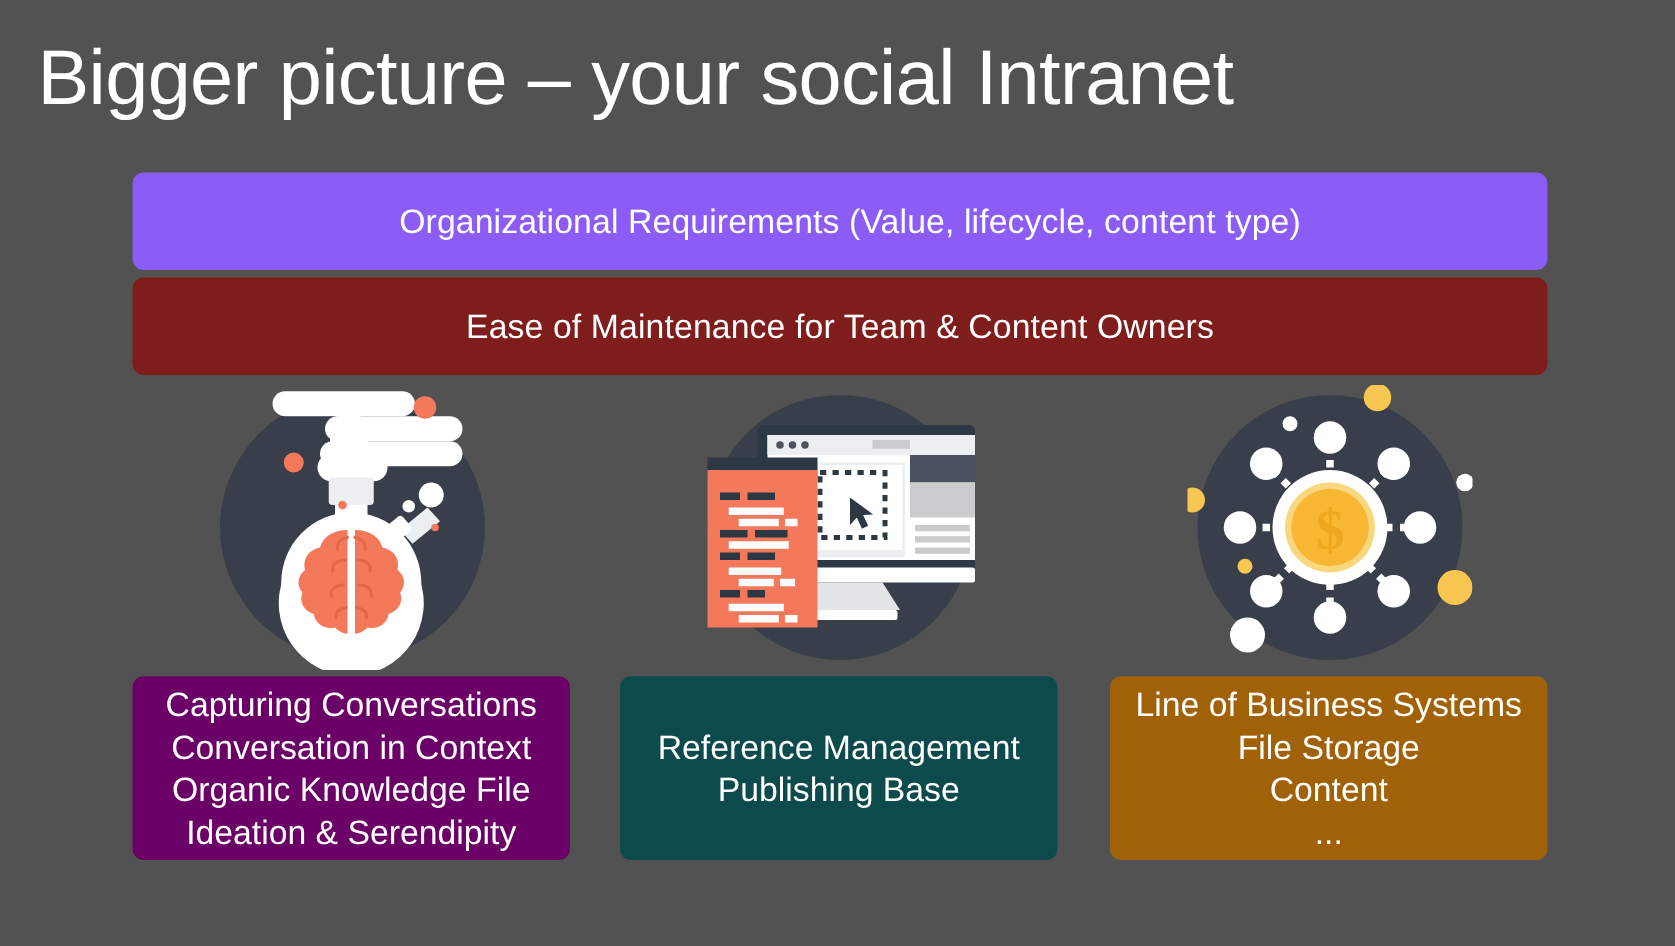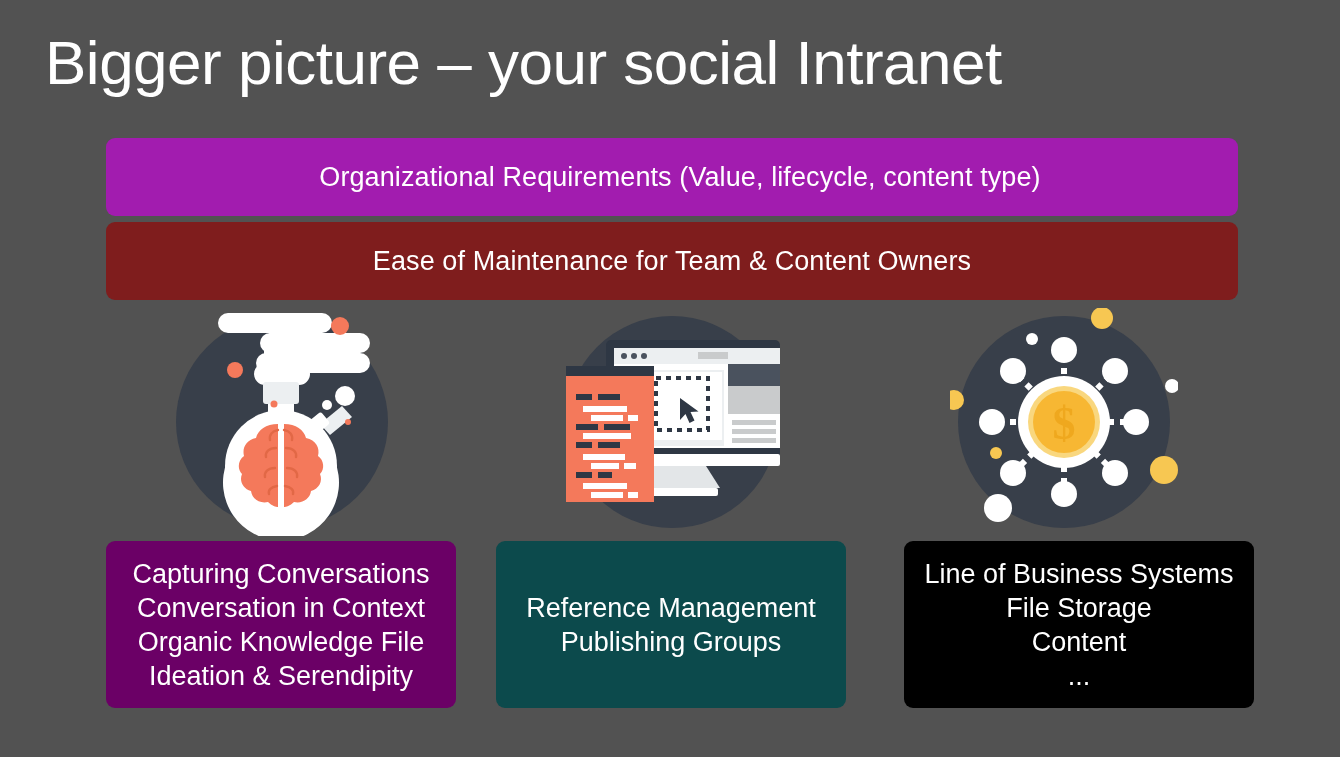--- a/index.html
+++ b/index.html
@@ -20,39 +20,38 @@
   .slide-title {
     position:absolute;
     left:30px; top:28px;
     width:1280px;
     font-size:62px;
     font-weight:300;
     letter-spacing:-0.5px;
     color:#ffffff;
     line-height:1.12;
     white-space:nowrap;
-    margin-left:15px;
   }
 
   
   .banner {
     position:absolute;
     left:106px;
     width:1132px;
     height:78px;
     border-radius:9px;
     display:flex;
     align-items:center;
     justify-content:center;
     color:#ffffff;
     font-size:27px;
     font-weight:400;
     letter-spacing:0.1px;
   }
-  .banner-org   { top:138px; background:#a21caf;padding-left:16px; }
+  .banner-org   { top:138px; background:#8b5cf6;padding-left:16px; }
   .banner-ease  { top:222px; background:#7f1d1d; }
 
   
   .icons-row {
     position:absolute;
     left:106px; top:308px;
     width:1132px; height:228px;
   }
   .icon-wrap {
     position:absolute;
@@ -62,39 +61,39 @@
   .icon-wrap.c1 { left:62px;  }
   .icon-wrap.c2 { left:452px; }
   .icon-wrap.c3 { left:844px; }
   .icon-wrap svg { display:block; width:228px; height:228px; }
 
   
   .content-box {
     position:absolute;
     top:541px;
     width:350px;
-    height:167px;
+    height:147px;
     border-radius:9px;
     color:#ffffff;
     display:flex;
     flex-direction:column;
     align-items:center;
     justify-content:center;
     text-align:center;
     padding:4px 8px;
   }
   .content-box .line {
     font-size:27px;
     font-weight:400;
     line-height:34px;
     white-space:nowrap;
   }
   .box-1 { left:106px; background:#6B0066; }
   .box-2 { left:496px; background:#0C4A4C; }
-  .box-3 { left:888px; background:#000000;margin-left:16px; }
+  .box-3 { left:888px; background:#a16207; }
 </style>
 </head>
 <body>
 
 <div class="slide">
 
   <div class="slide-title">Bigger picture – your social Intranet</div>
 
   <div class="banner banner-org">
     <span>Organizational Requirements (Value, lifecycle, content type)</span>
@@ -262,21 +261,21 @@
 
   <div class="content-box box-1">
     <div class="line">Capturing Conversations</div>
     <div class="line">Conversation in Context</div>
     <div class="line">Organic Knowledge File</div>
     <div class="line">Ideation &amp; Serendipity</div>
   </div>
 
   <div class="content-box box-2">
     <div class="line">Reference Management</div>
-    <div class="line">Publishing Groups</div>
+    <div class="line">Publishing Base</div>
   </div>
 
   <div class="content-box box-3">
     <div class="line">Line of Business Systems</div>
     <div class="line">File Storage</div>
     <div class="line">Content</div>
     <div class="line">...</div>
   </div>
 
 </div>

